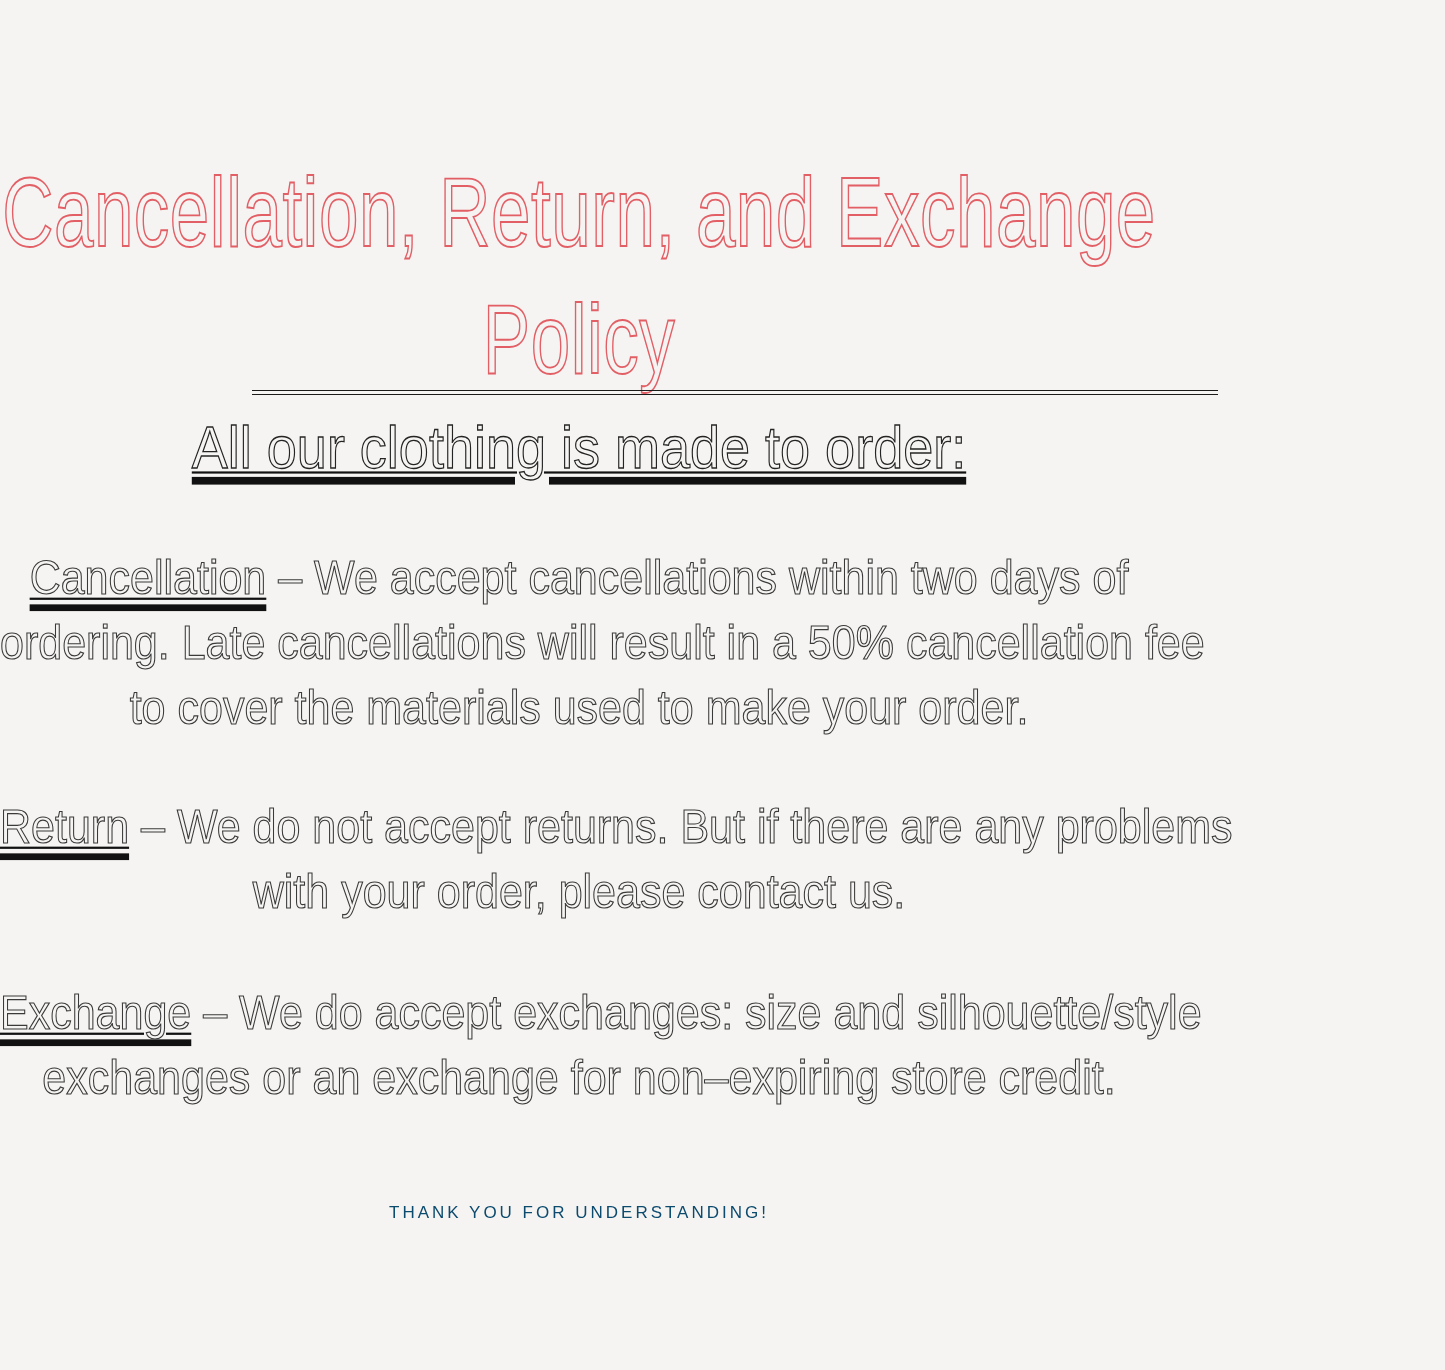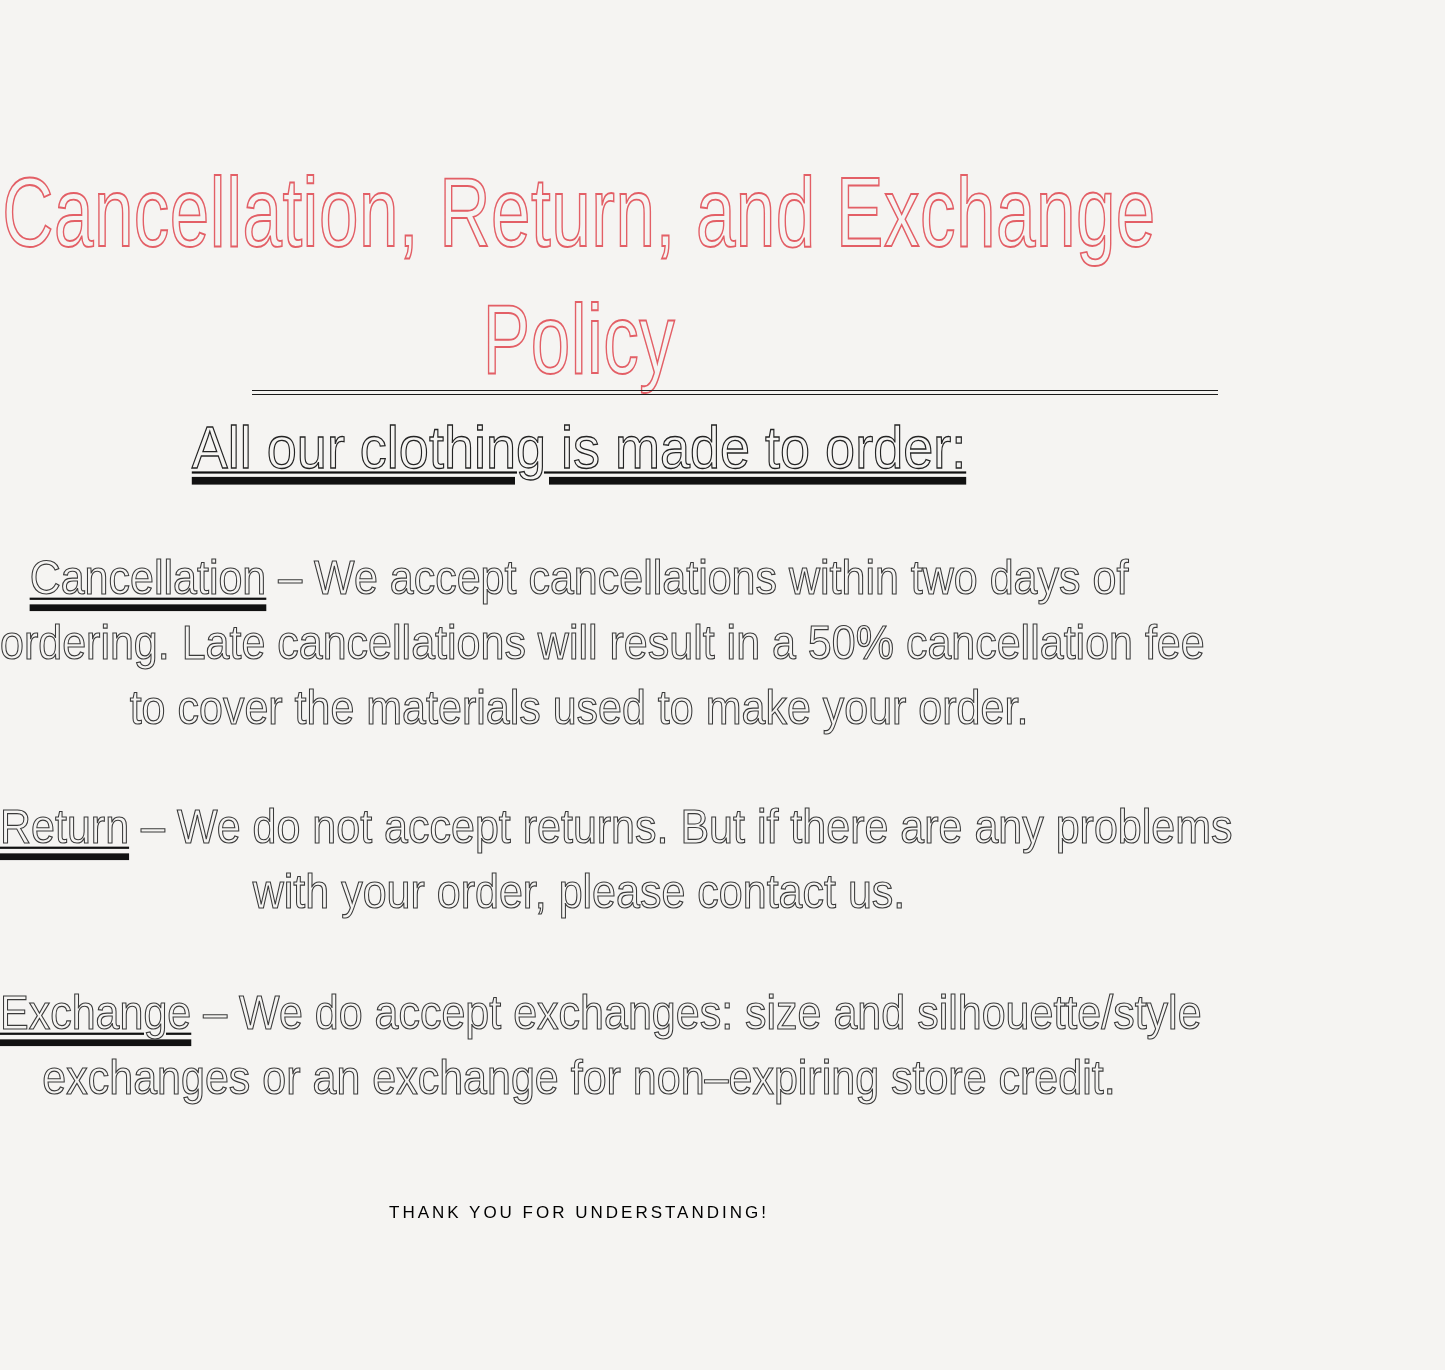--- a/index.html
+++ b/index.html
@@ -73,21 +73,21 @@
   }
   .subheading .u-thick {
     text-decoration-thickness: 7px;
     text-underline-offset: 8px;
   }
 
   
   .footer {
     position: absolute; top: 1199px; left: 0; right: 0;
     text-align: center;
-    color: #000000;
+    color: #0c4a6e;
     font-size: 17px; line-height: 27px;
     letter-spacing: 3px; font-weight: 500;
   }
 
   
   @supports (-webkit-text-stroke: 1px #000) {
     .title      { color: transparent; -webkit-text-stroke: 1.35px #e35f66; }
     .subheading { color: transparent; -webkit-text-stroke: 1.15px #242424; }
     .policy     { color: transparent; -webkit-text-stroke: 1.05px #3a3a3a; }
   }

